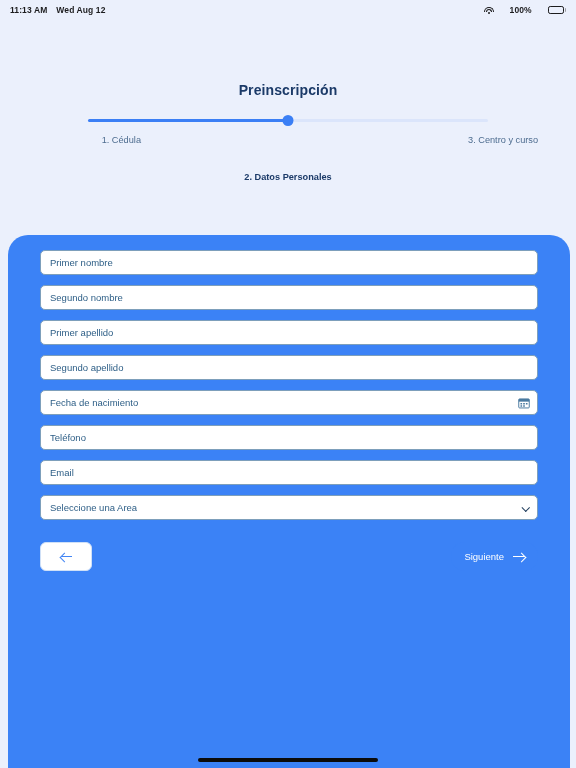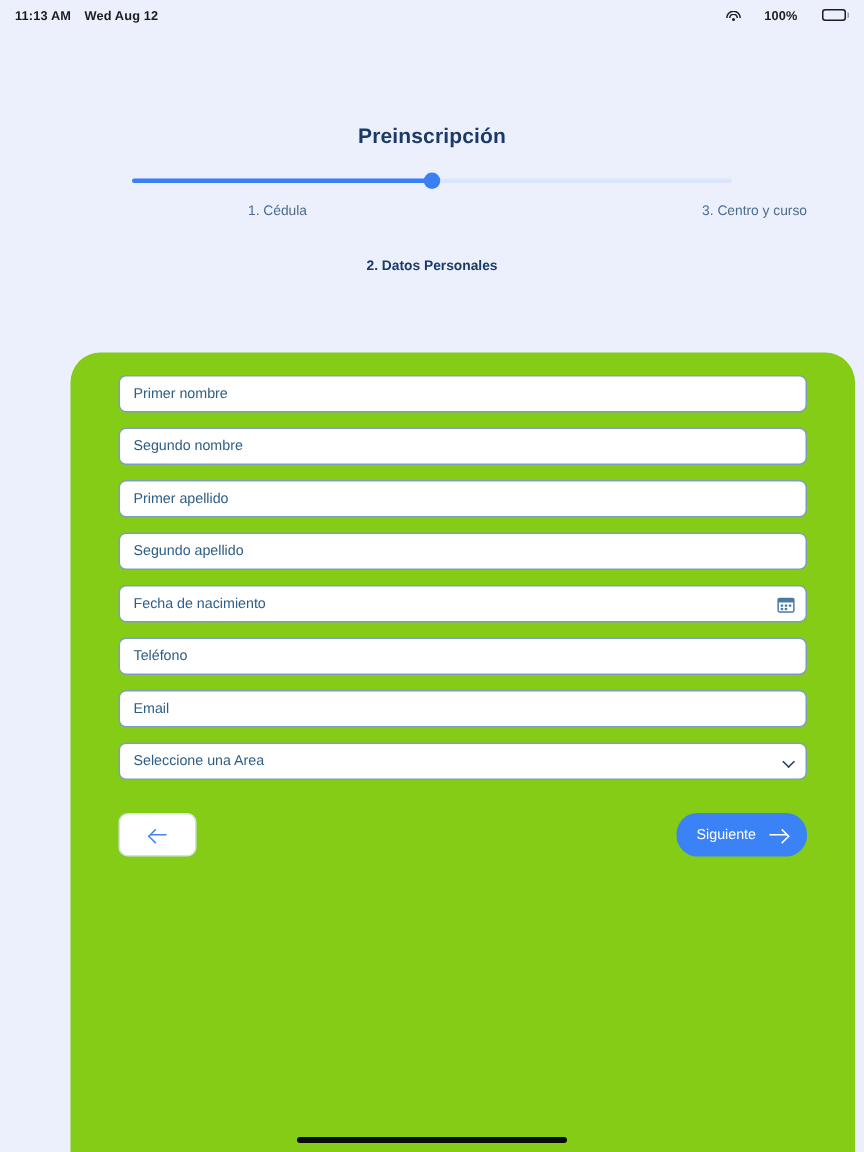--- a/index.html
+++ b/index.html
@@ -56,31 +56,30 @@
   }
   .thumb{
     position:absolute; left:50%; top:1px; transform:translateX(-50%);
     width:11px; height:11px; border-radius:50%; background:#3b7ff5;
   }
   .steps{
     display:flex; margin:7px 0 0 0; padding:0 38px;
     font-size:9.2px; color:#4d6c8f;
   }
   .step{ flex:1; }
-  .step.s1{ text-align:right; }
+  .step.s1{ text-align:center; }
   .step.s2{ text-align:center; font-weight:bold; color:#1b3a68;margin-top:37px; }
   .step.s3{ text-align:right; }
 
   
   .card{
     position:absolute; left:8px; right:6px; top:235px; bottom:0;
-    background:#84cc16;
+    background:#3b82f6;
     border-radius:20px 20px 0 0;
     padding:15px 32px 0 32px;
-    margin-left:39px;
   }
 
   .field{ position:relative; margin-bottom:10px; }
   .input{
     width:100%; height:25px;
     border:1px solid #7d9fbb; border-radius:5px;
     background:#ffffff;
     font-family:"Liberation Sans", sans-serif;
     font-size:9.5px; color:#2d5e86;
     padding:0 9px;

